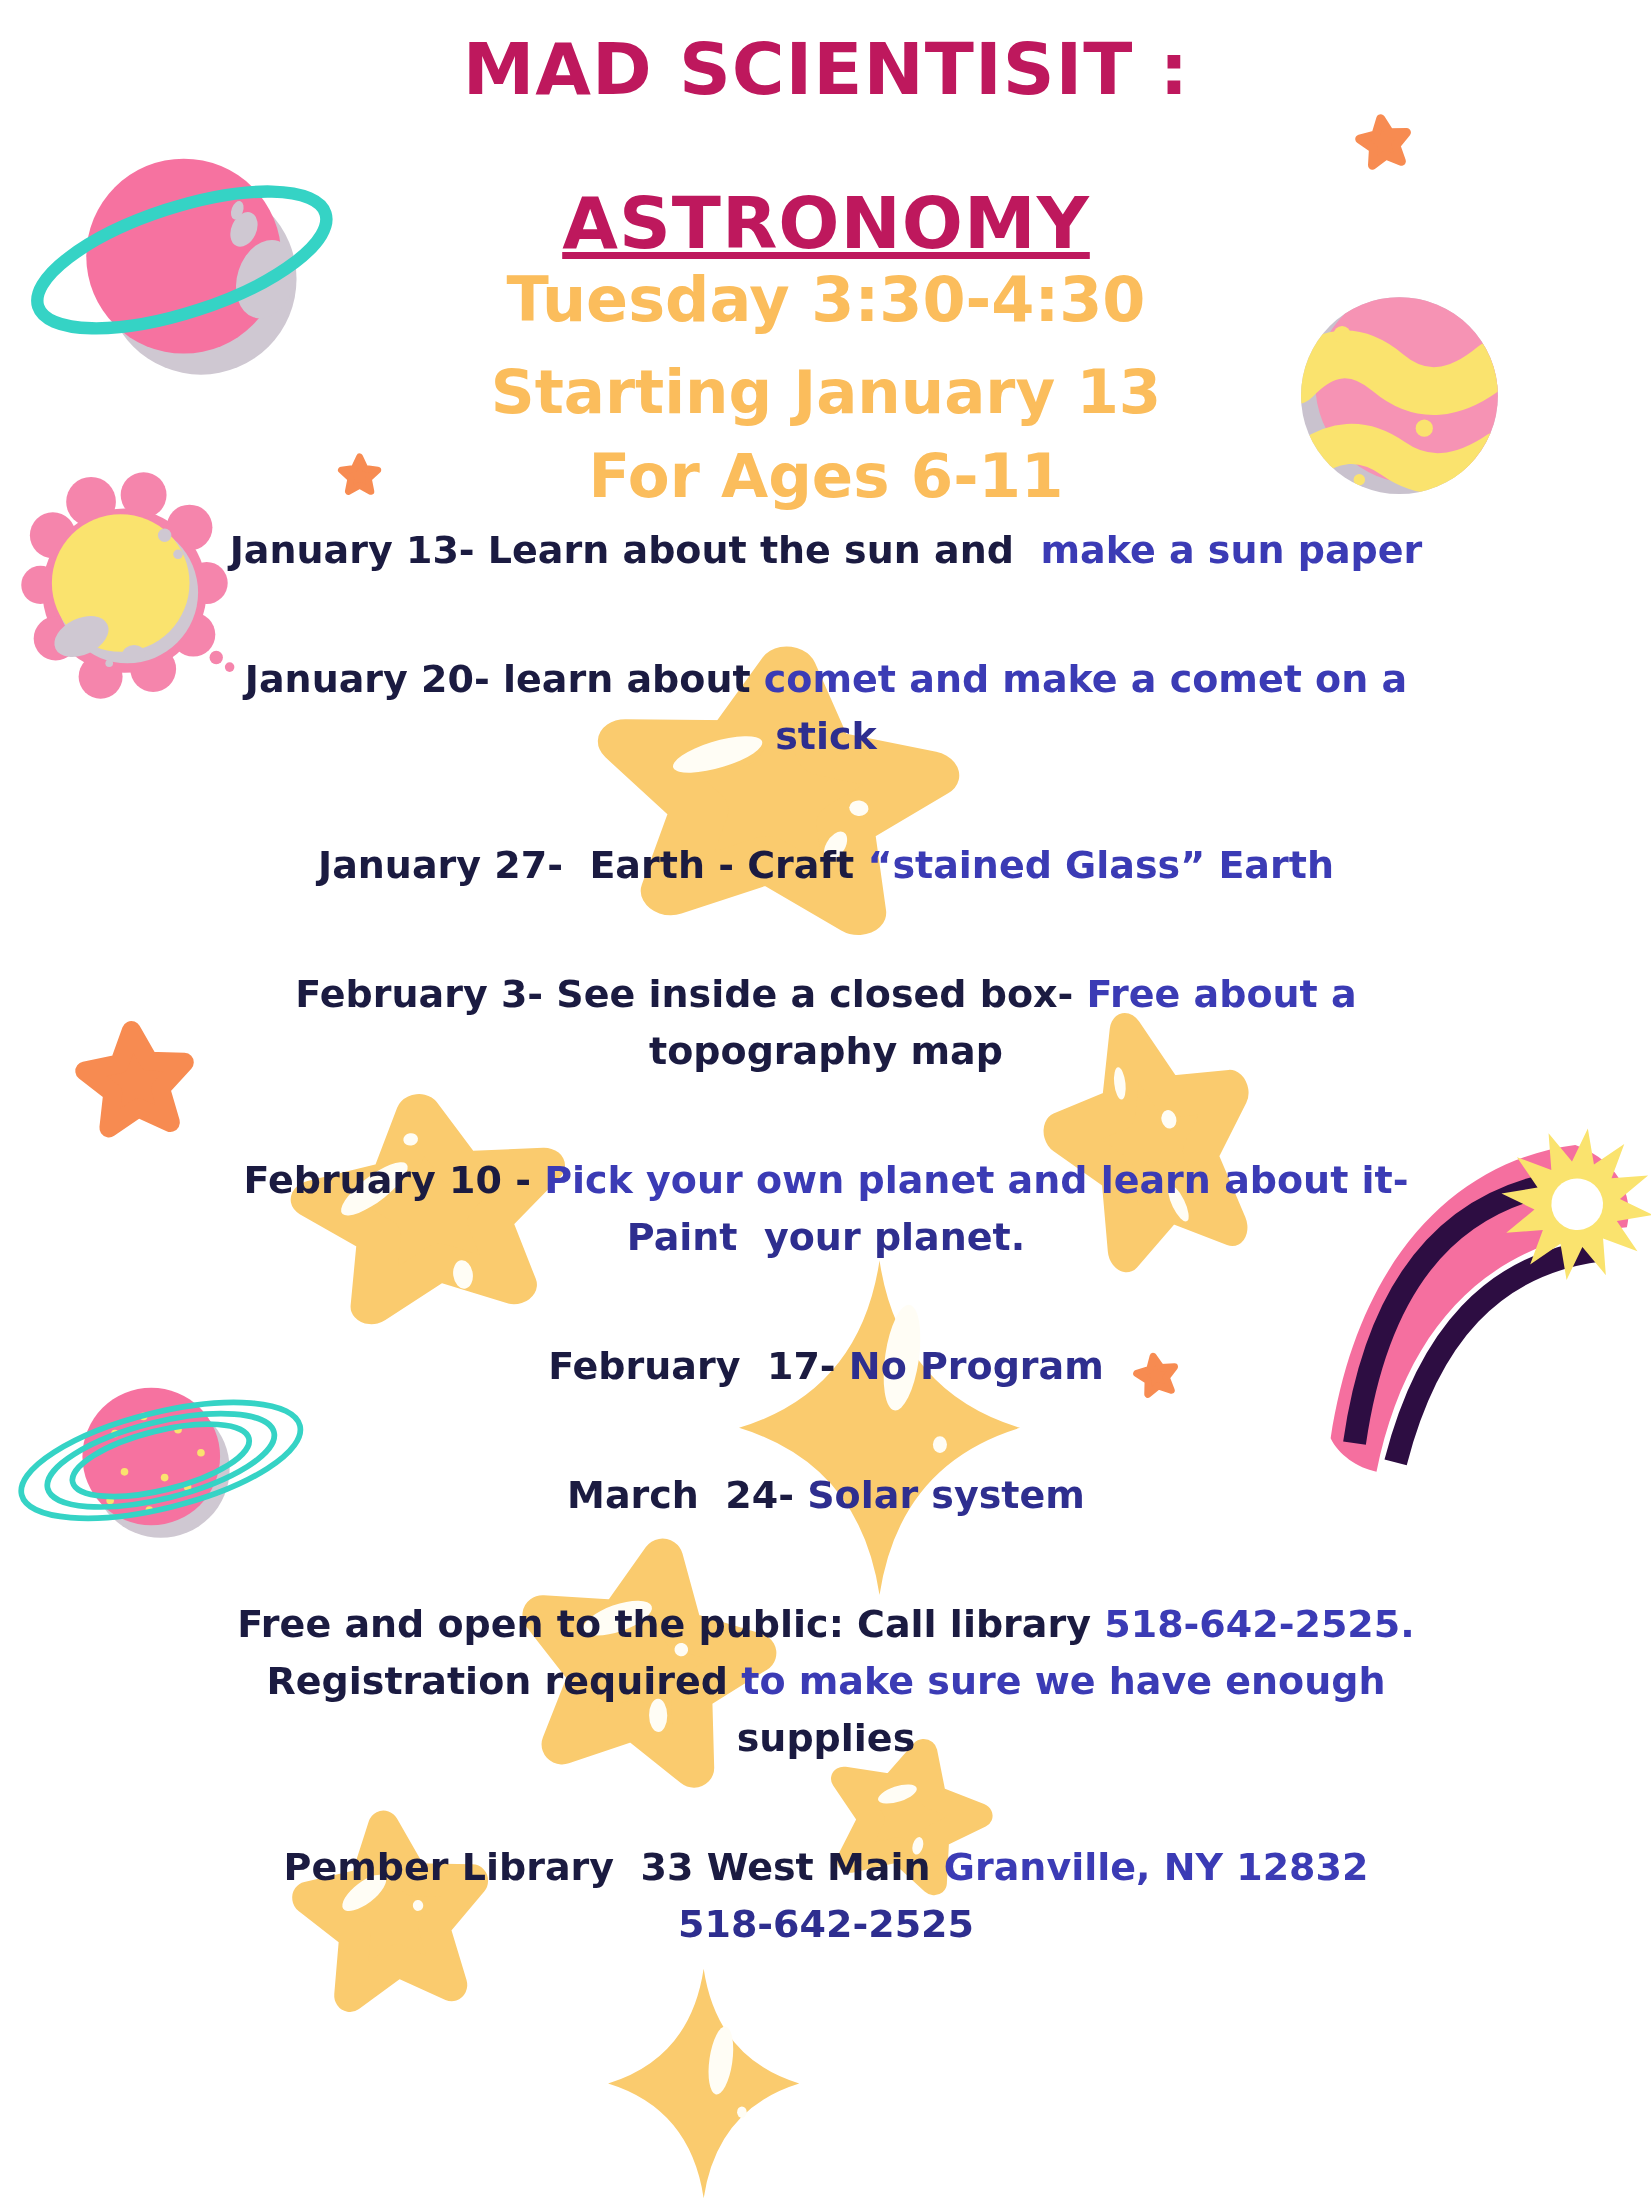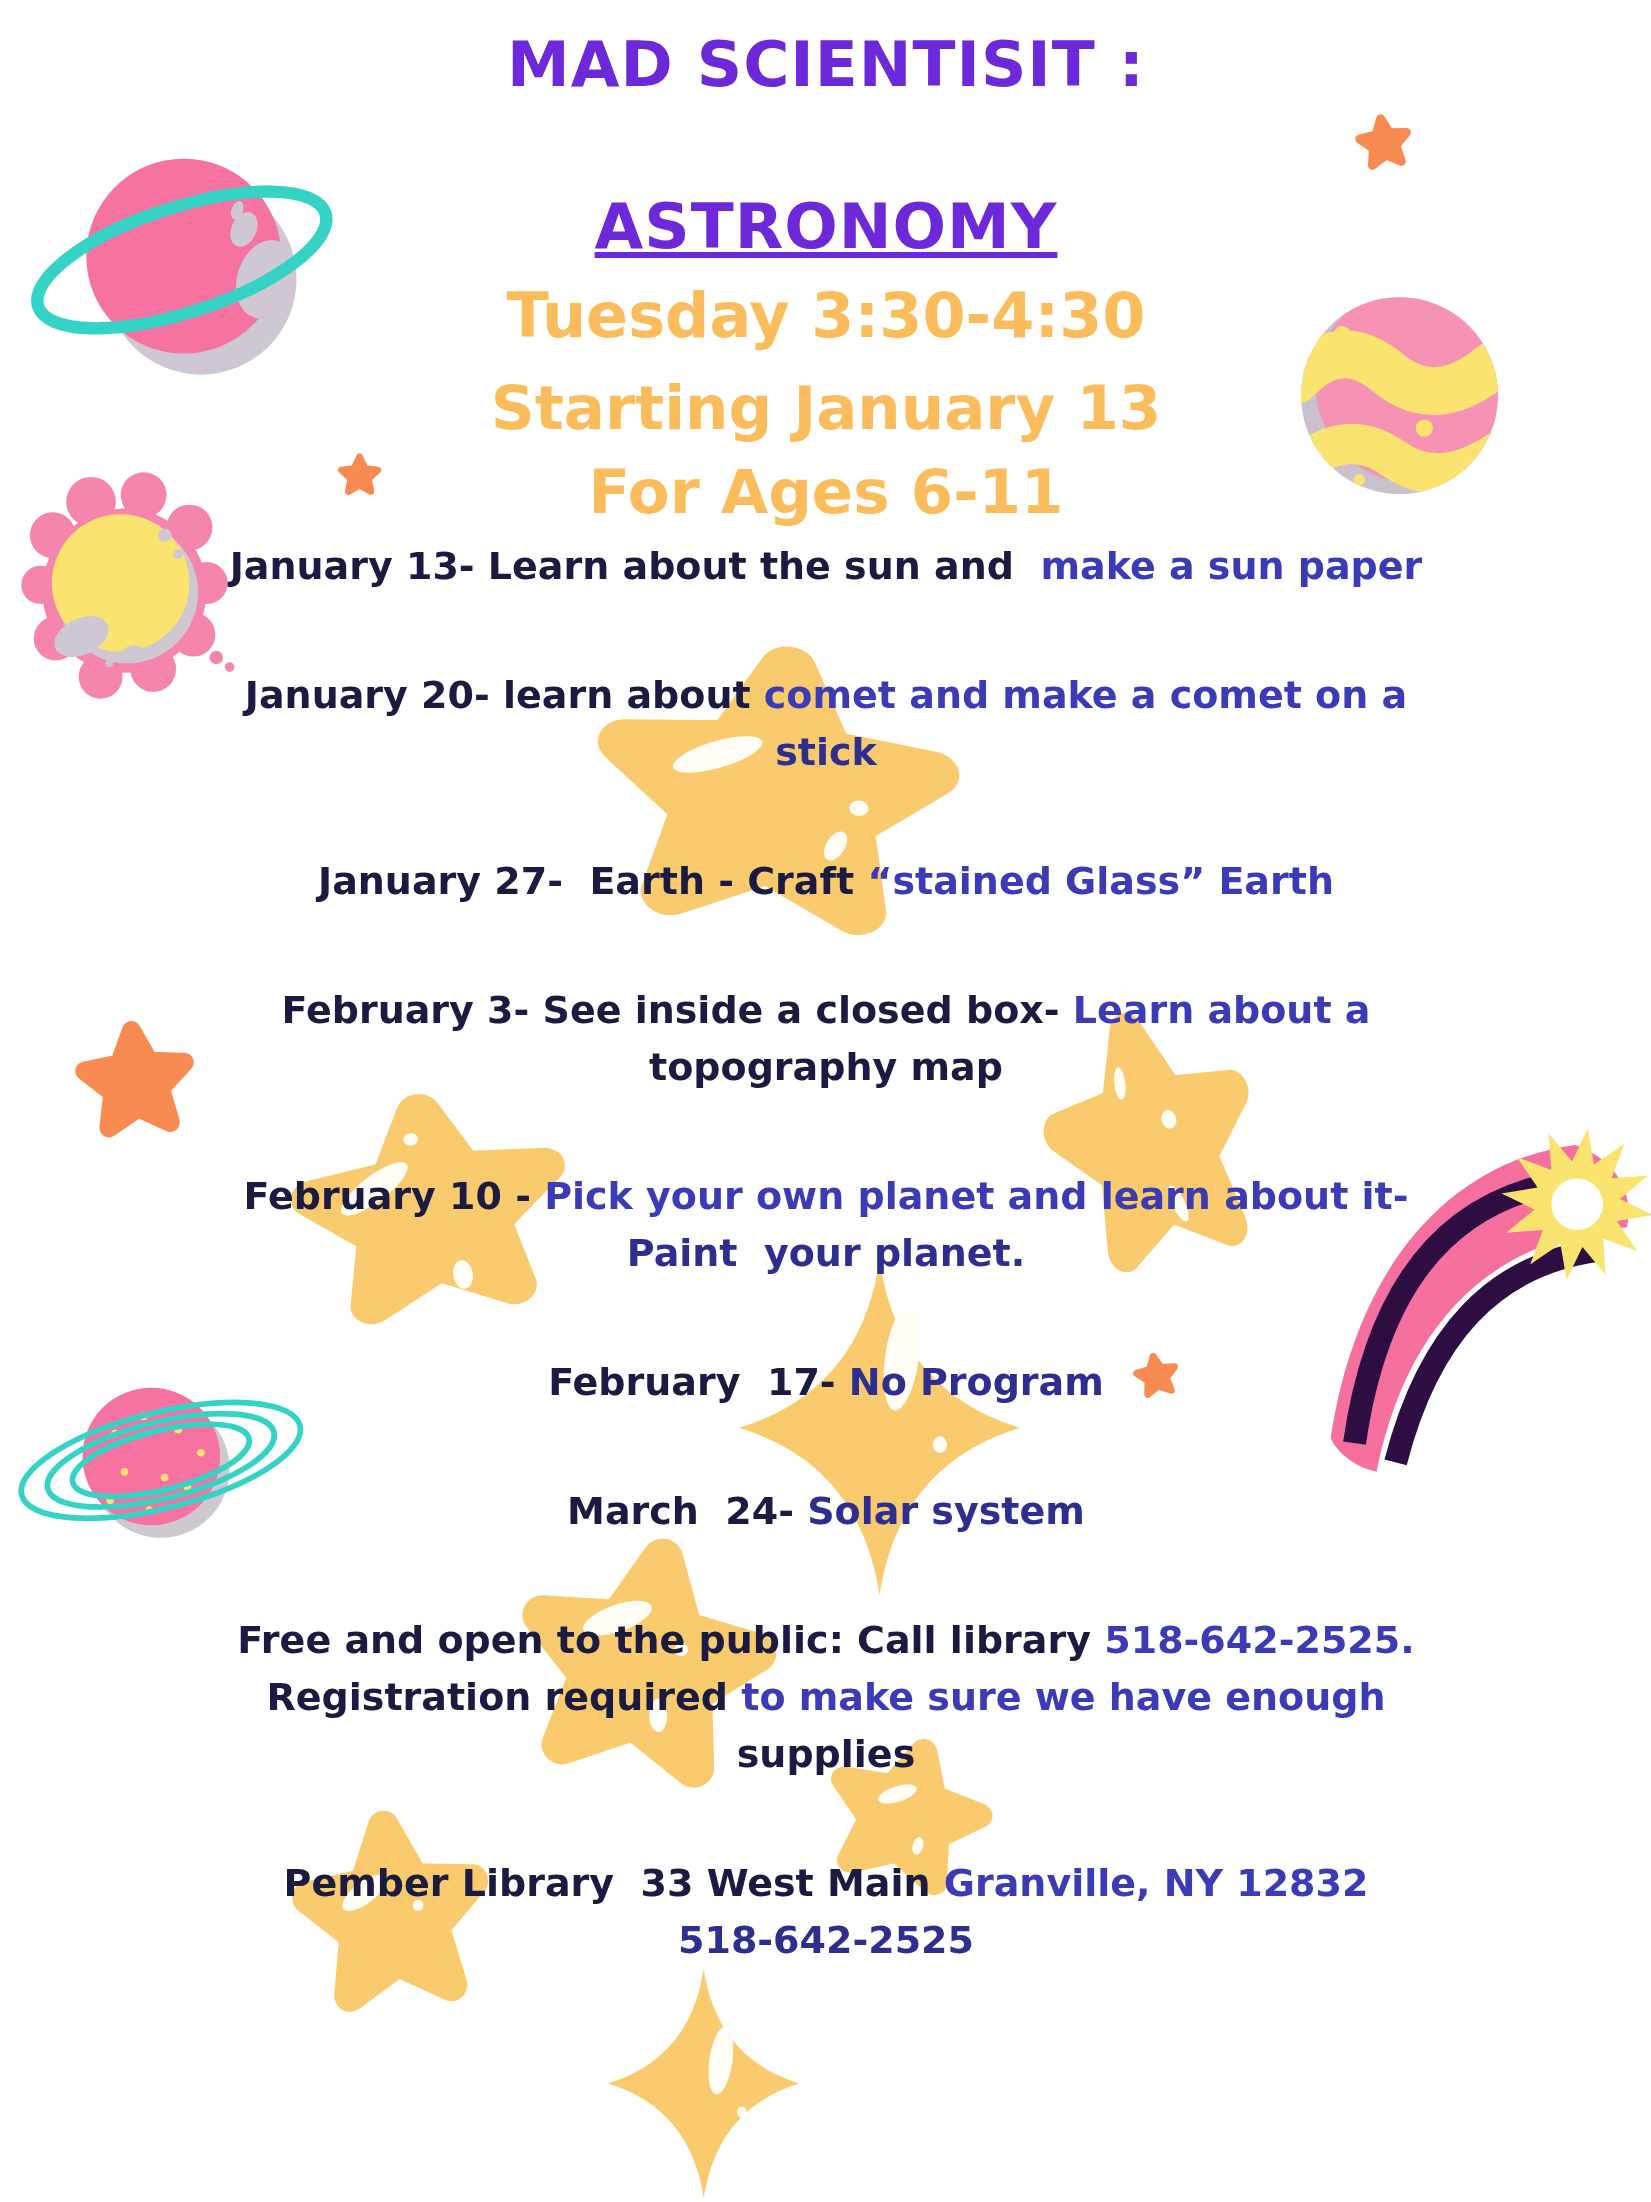--- a/index.html
+++ b/index.html
@@ -11,21 +11,21 @@
     font-family:"DejaVu Sans", sans-serif;
     font-weight:bold;
   }
   .deco-layer{position:absolute;left:0;top:0;width:1652px;height:2202px;}
   .content{
     position:absolute;left:0;top:0;width:1652px;height:2202px;
     display:flex;flex-direction:column;align-items:center;
     text-align:center;
   }
   .title{
-    margin:17px;color:#6d28d9;font-size:63px;line-height:1.0;
+    margin:0;color:#be185d;font-size:72px;line-height:1.0;
     letter-spacing:1px;white-space:pre;
   }
   .title-1{margin-top:32.5px;}
   .title-2{margin-top:82px;text-decoration:underline;}
   .sub-time{margin-top:7.6px;color:#FBBD5C;font-size:62px;line-height:1.1;}
   .sub-start{margin-top:23px;color:#FBBD5C;font-size:61px;line-height:1.15;}
   .sub-ages{margin-top:13.4px;color:#FBBD5C;font-size:61px;line-height:1.15;}
   .schedule{margin-top:11.5px;width:1434px;}
   .sched-item{margin-bottom:72px;}
   .sched-line{font-size:38px;line-height:57px;white-space:pre-wrap;text-align:center;}
@@ -205,21 +205,21 @@
           <div class="sched-line"><span style="color: rgb(27, 27, 65);">January 13- Learn about the sun and </span><span style="color: rgb(59, 59, 181);"> make a sun paper</span></div>
         </div>
         <div class="sched-item">
           <div class="sched-line"><span style="color: rgb(27, 27, 65);">January 20- learn about </span><span style="color: rgb(59, 59, 181);">comet and make a comet on a</span></div>
           <div class="sched-line"><span style="color: rgb(46, 46, 143);">stick</span></div>
         </div>
         <div class="sched-item">
           <div class="sched-line"><span style="color: rgb(27, 27, 65);">January 27-  Earth - Craft </span><span style="color: rgb(59, 59, 181);">“stained Glass” Earth</span></div>
         </div>
         <div class="sched-item">
-          <div class="sched-line"><span style="color: rgb(27, 27, 65);">February 3- See inside a closed box- </span><span style="color: rgb(59, 59, 181);">Learn about a</span></div>
+          <div class="sched-line"><span style="color: rgb(27, 27, 65);">February 3- See inside a closed box- </span><span style="color: rgb(59, 59, 181);">Free about a</span></div>
           <div class="sched-line"><span style="color: rgb(27, 27, 65);">topography map</span></div>
         </div>
         <div class="sched-item">
           <div class="sched-line"><span style="color: rgb(27, 27, 65);">February 10 - </span><span style="color: rgb(59, 59, 181);">Pick your own planet and learn about it-</span></div>
           <div class="sched-line"><span style="color: rgb(46, 46, 143);">Paint  your planet.</span></div>
         </div>
         <div class="sched-item">
           <div class="sched-line"><span style="color: rgb(27, 27, 65);">February  17- </span><span style="color: rgb(46, 46, 143);">No Program</span></div>
         </div>
         <div class="sched-item">

